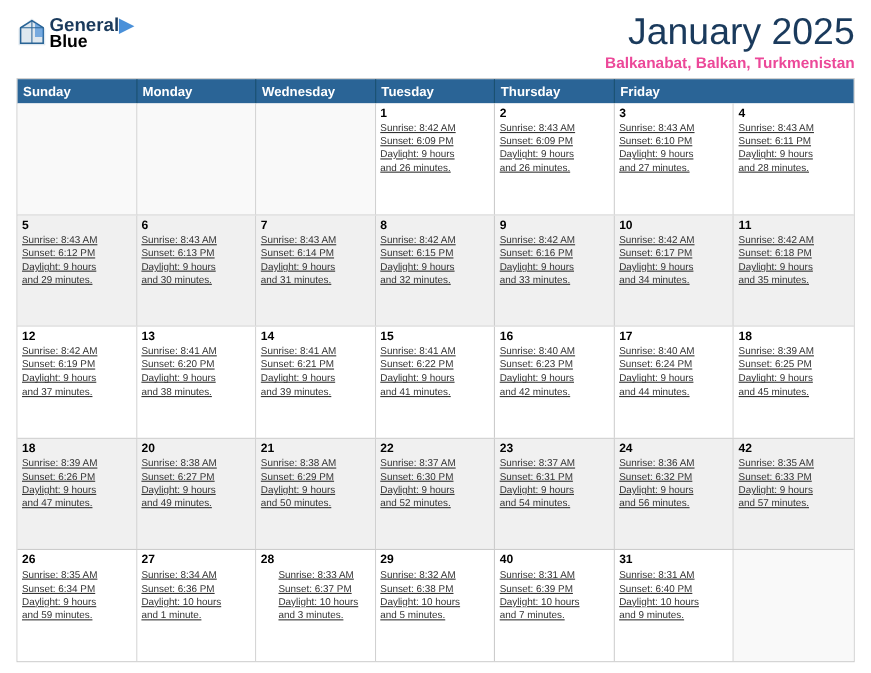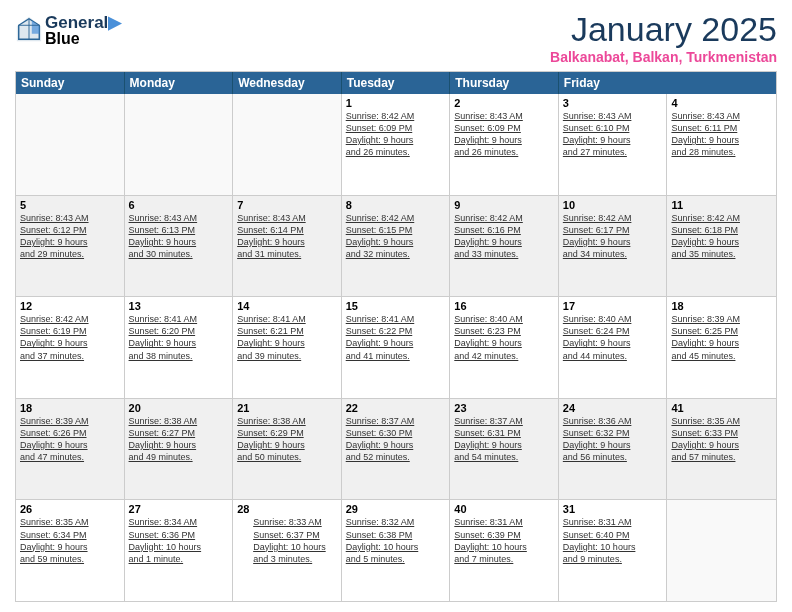--- a/index.html
+++ b/index.html
@@ -302,21 +302,21 @@
 and 54 minutes.</div>
           </div>
           <div class="cal-cell shaded">
             <span class="day-num">24</span>
             <div class="cell-info" style="white-space: pre-line;">Sunrise: 8:36 AM
 Sunset: 6:32 PM
 Daylight: 9 hours
 and 56 minutes.</div>
           </div>
           <div class="cal-cell shaded">
-            <span class="day-num">41</span>
+            <span class="day-num">42</span>
             <div class="cell-info" style="white-space: pre-line;">Sunrise: 8:35 AM
 Sunset: 6:33 PM
 Daylight: 9 hours
 and 57 minutes.</div>
           </div>
         </div>
         <div class="cal-row">
           <div class="cal-cell">
             <span class="day-num">26</span>
             <div class="cell-info" style="white-space: pre-line;">Sunrise: 8:35 AM

